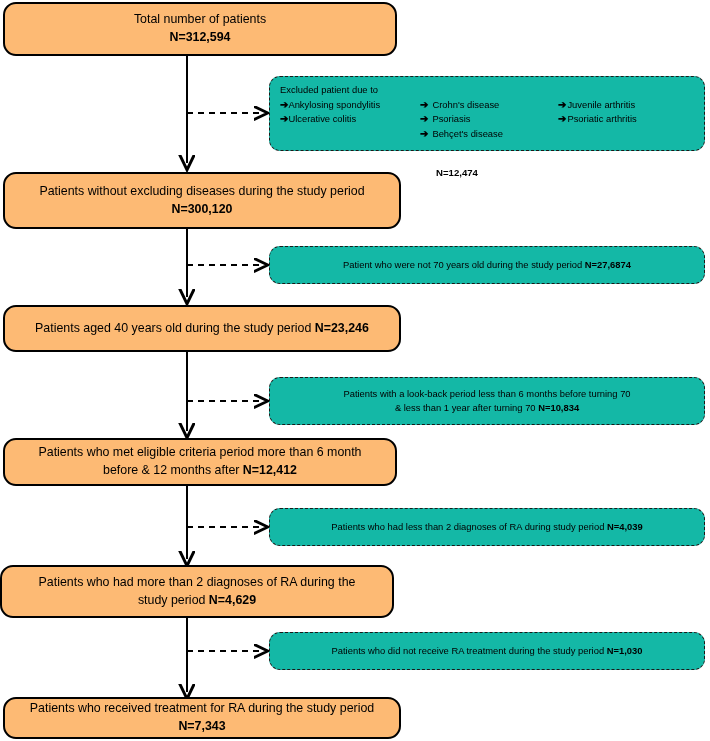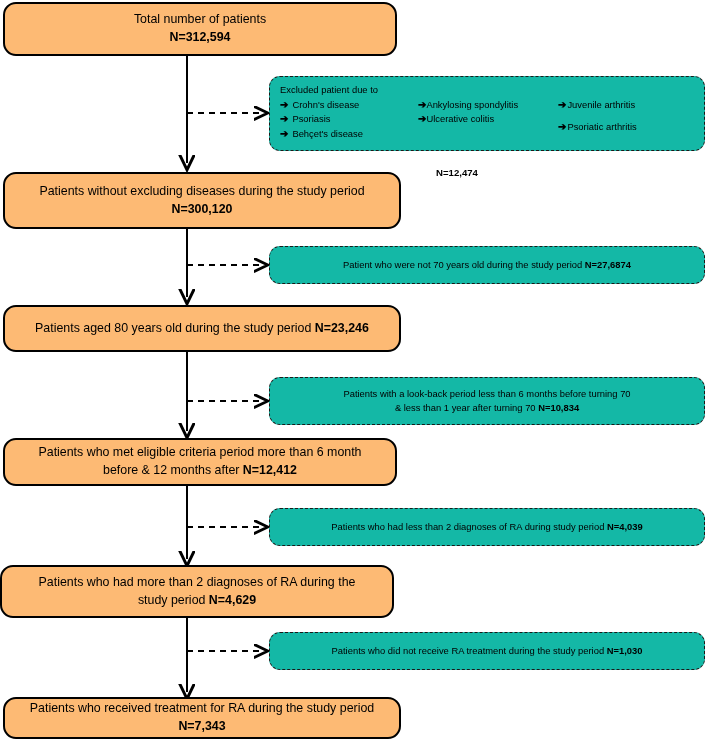--- a/index.html
+++ b/index.html
@@ -80,21 +80,21 @@
     display: flex;
     gap: 0px;
     width: 100%;
   }
   .excl-col {
     display: flex;
     flex-direction: column;
   }
   .excl-col.c1 { width: 138px; }
   .excl-col.c2 { width: 140px; }
-  .excl-col.c3 { width: 130px; gap: 8px; }
+  .excl-col.c3 { width: 130px; }
   .excl-item {
     font-size: 9.4px;
     line-height: 1.47;
     white-space: nowrap;
   }
   .arrow-glyph {
     font-weight: bold;
     font-size: 10px;
     display: inline-block;
   }
@@ -155,21 +155,21 @@
 
   <div class="main-box" style="left:3px; top:172px; width:398px; height:57px;">
     <div>
       <span>Patients without excluding diseases during the study period</span><br>
       <span class="bold">N=300,120</span>
     </div>
   </div>
 
   <div class="main-box" style="left:3px; top:305px; width:398px; height:47px;">
     <div>
-      <span>Patients aged 80 years old during the study period </span><span class="bold">N=23,246</span>
+      <span>Patients aged 40 years old during the study period </span><span class="bold">N=23,246</span>
     </div>
   </div>
 
   <div class="main-box" style="left:3px; top:438px; width:394px; height:48px;">
     <div>
       <span>Patients who met eligible criteria period more than 6 month</span><br>
       <span>before &amp; 12 months after </span><span class="bold">N=12,412</span>
     </div>
   </div>
 
@@ -184,28 +184,28 @@
     <div>
       <span>Patients who received treatment for RA during the study period</span><br>
       <span class="bold">N=7,343</span>
     </div>
   </div>
 
   <div class="excl-box left-align" style="left:269px; top:76px; width:436px; height:75px;">
     <div class="excl-inner">
       <span class="excl-head">Excluded patient due to</span>
       <div class="excl-cols">
+        <div class="excl-col c2">
+          <span class="excl-item"><span class="arrow-glyph">➔</span><span>Ankylosing spondylitis</span></span>
+          <span class="excl-item"><span class="arrow-glyph">➔</span><span>Ulcerative colitis</span></span>
+        </div>
         <div class="excl-col c1">
           <span class="excl-item"><span class="arrow-glyph">➔</span><span>Crohn's disease</span></span>
           <span class="excl-item"><span class="arrow-glyph">➔</span><span>Psoriasis</span></span>
           <span class="excl-item"><span class="arrow-glyph">➔</span><span>Behçet's disease</span></span>
-        </div>
-        <div class="excl-col c2">
-          <span class="excl-item"><span class="arrow-glyph">➔</span><span>Ankylosing spondylitis</span></span>
-          <span class="excl-item"><span class="arrow-glyph">➔</span><span>Ulcerative colitis</span></span>
         </div>
         <div class="excl-col c3">
           <span class="excl-item"><span class="arrow-glyph">➔</span><span>Juvenile arthritis</span></span>
           <span class="excl-item"><span class="arrow-glyph">➔</span><span>Psoriatic arthritis</span></span>
         </div>
       </div>
       <span class="excl-total">N=12,474</span>
     </div>
   </div>
 

